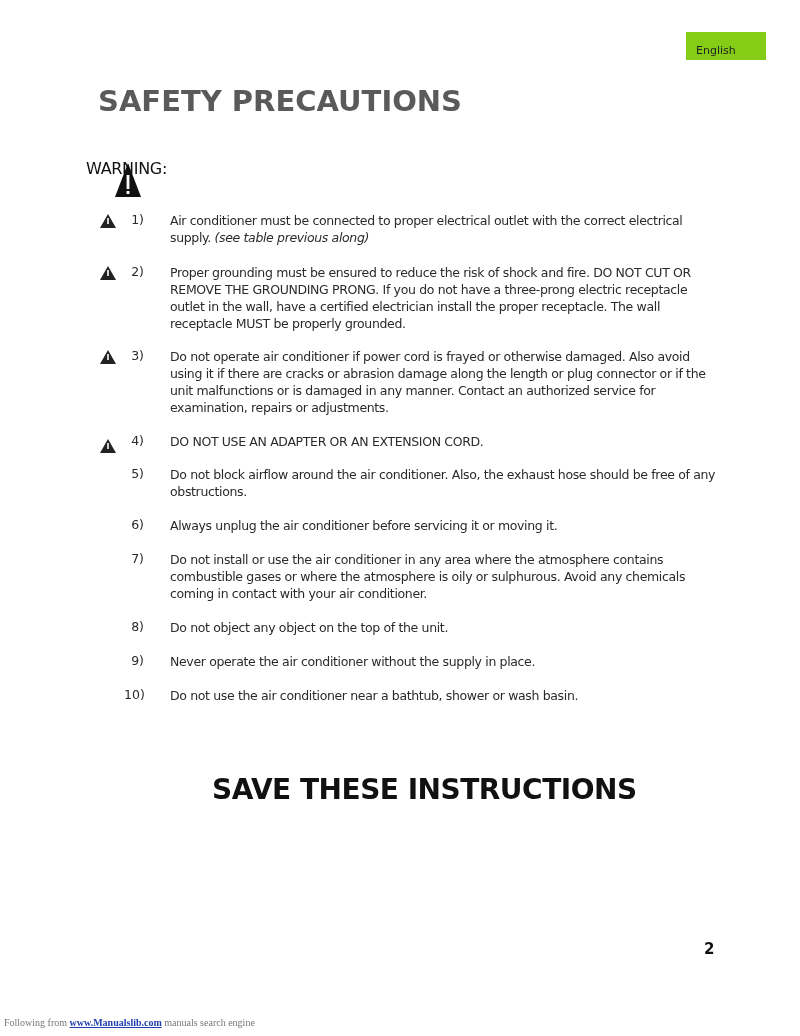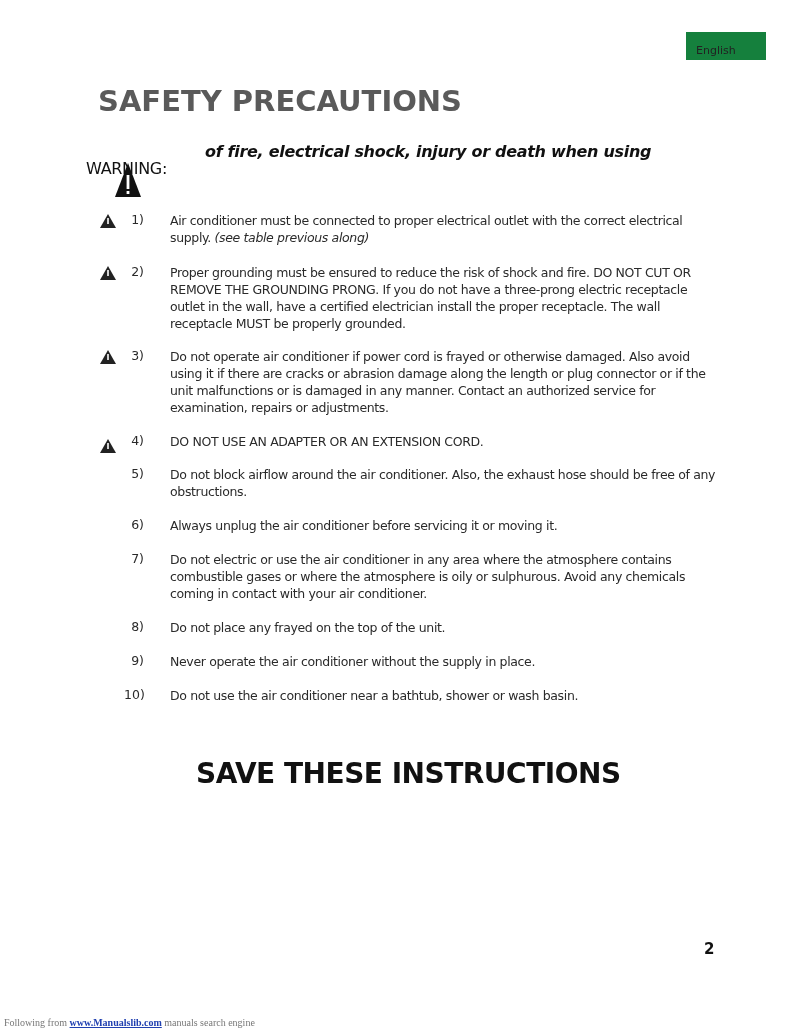--- a/index.html
+++ b/index.html
@@ -1,20 +1,20 @@
 <!DOCTYPE html>
 <html><head>
 <meta charset="utf-8">
 <style>
   html, body { margin: 0; padding: 0; background: #ffffff; }
   body { width: 800px; height: 1036px; position: relative; overflow: hidden;
          font-family: "DejaVu Sans", sans-serif; color: #2a2a2a; }
 
   .lang-tab { position: absolute; left: 686px; top: 32px; width: 80px; height: 28px;
-              background: #15803d; }
+              background: #84cc16; }
   .lang-tab span { position: absolute; left: 10px; top: 12px; font-size: 11px; color: #222;
                    font-family: "DejaVu Sans", sans-serif; }
 
   .page-title { position: absolute; left: 86px; top: 72px; margin: 12px;
                 font-family: "DejaVu Sans", sans-serif; font-weight: bold; font-size: 29px;
                 color: #5a5a5a; letter-spacing: 0px; }
 
   .warning-block { position: absolute; left: 86px; top: 142px; width: 620px; }
   .warning-label { position: absolute; left: 0; top: 17px; font-weight: normal; font-size: 16px;
                    color: #111; font-family: "DejaVu Sans", sans-serif; letter-spacing: -0.3px; }
@@ -27,21 +27,21 @@
   .items { position: absolute; left: 96px; top: 212px; width: 640px; }
   .item { position: absolute; left: 0; width: 640px; }
   .item .tri { position: absolute; left: 4px; top: 2px; width: 16px; height: 14px; }
   .item .num { position: absolute; left: 28px; top: 0; width: 20px; text-align: right;
                font-size: 12.5px; color: #2a2a2a; }
   .item .txt { position: absolute; left: 74px; top: 0; width: 550px; font-size: 12.5px;
                line-height: 17px; color: #2a2a2a; font-family: "DejaVu Sans", sans-serif;
                letter-spacing: -0.35px; }
   .item .txt em { font-style: italic; }
 
-  .save-heading { position: absolute; left: 196px; top: 757px; margin: 0; font-weight: bold;
+  .save-heading { position: absolute; left: 196px; top: 757px; margin: 16px; font-weight: bold;
                   font-size: 28px; color: #111; font-family: "DejaVu Sans", sans-serif;
                   letter-spacing: -0.5px; }
 
   .page-number { position: absolute; left: 704px; top: 940px; font-weight: bold; font-size: 15px;
                  color: #111; }
 
   .footer { position: absolute; left: 4px; top: 1017px; font-size: 10px; color: #777;
             font-family: "Liberation Serif", serif; }
   .footer a { color: #1f3fb0; text-decoration: underline; font-weight: bold; }
 </style>
@@ -50,21 +50,20 @@
 
 <div class="lang-tab">
   <span>English</span>
 </div>
 
 <h1 class="page-title">SAFETY PRECAUTIONS</h1>
 
 <div class="warning-block">
   <span class="warning-label">WARNING:</span>
   <div class="warning-text">
-    <span class="l2">of fire, electrical shock, injury or death when using</span>
   </div>
   <svg class="warning-icon-lg" viewBox="0 0 28 36">
     <polygon points="14,1 27,35 1,35" fill="#111"></polygon>
     <rect x="12.6" y="13" width="2.8" height="14" fill="#fff"></rect>
     <rect x="12.6" y="29" width="2.8" height="3" fill="#fff"></rect>
   </svg>
 </div>
 
 <div class="items">
 
@@ -109,26 +108,26 @@
     <div class="txt">Do not block airflow around the air conditioner.  Also, the exhaust hose should be free of any obstructions.</div>
   </div>
 
   <div class="item" style="top:305px">
     <span class="num">6)</span>
     <div class="txt">Always unplug the air conditioner before servicing it or moving it.</div>
   </div>
 
   <div class="item" style="top:339px">
     <span class="num">7)</span>
-    <div class="txt">Do not electric or use the air conditioner in any area where the atmosphere contains combustible gases or where the atmosphere is oily or sulphurous. Avoid any chemicals coming in contact with your air conditioner.</div>
+    <div class="txt">Do not install or use the air conditioner in any area where the atmosphere contains combustible gases or where the atmosphere is oily or sulphurous. Avoid any chemicals coming in contact with your air conditioner.</div>
   </div>
 
   <div class="item" style="top:407px">
     <span class="num">8)</span>
-    <div class="txt">Do not place any frayed on the top of the unit.</div>
+    <div class="txt">Do not object any object on the top of the unit.</div>
   </div>
 
   <div class="item" style="top:441px">
     <span class="num">9)</span>
     <div class="txt">Never operate the air conditioner without the supply in place.</div>
   </div>
 
   <div class="item" style="top:475px">
     <span class="num">10)</span>
     <div class="txt">Do not use the air conditioner near a bathtub, shower or wash basin.</div>

